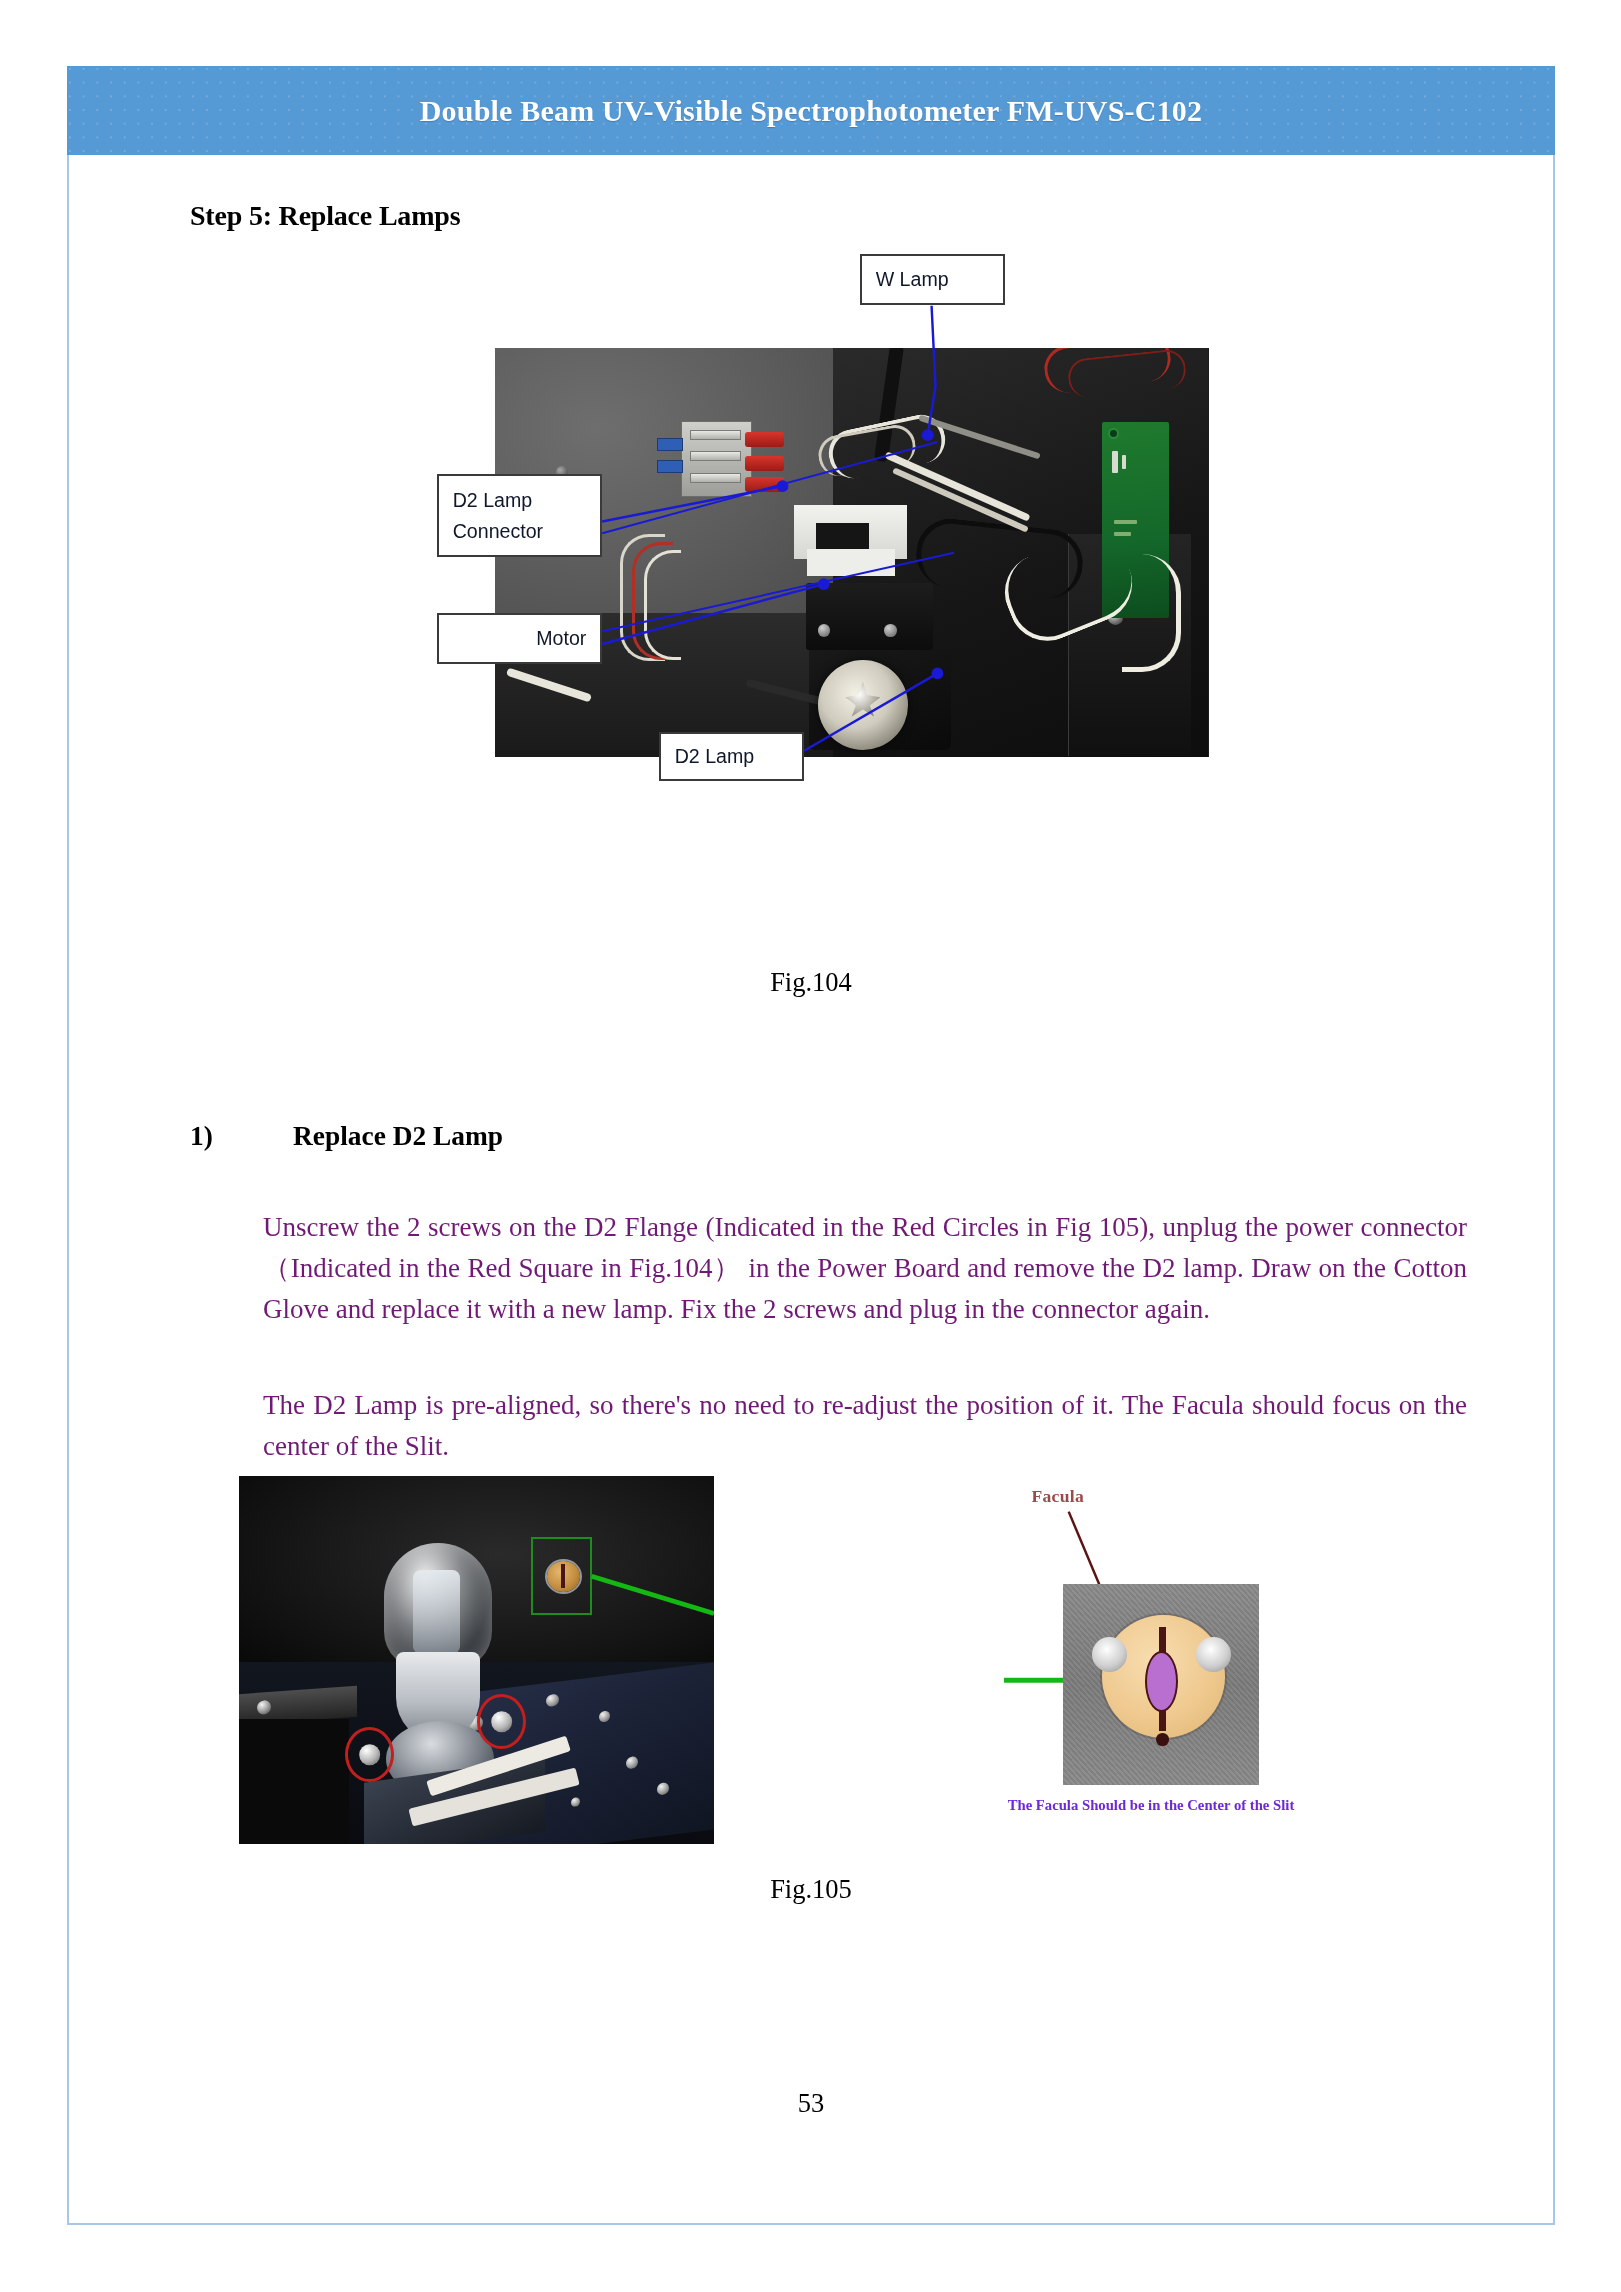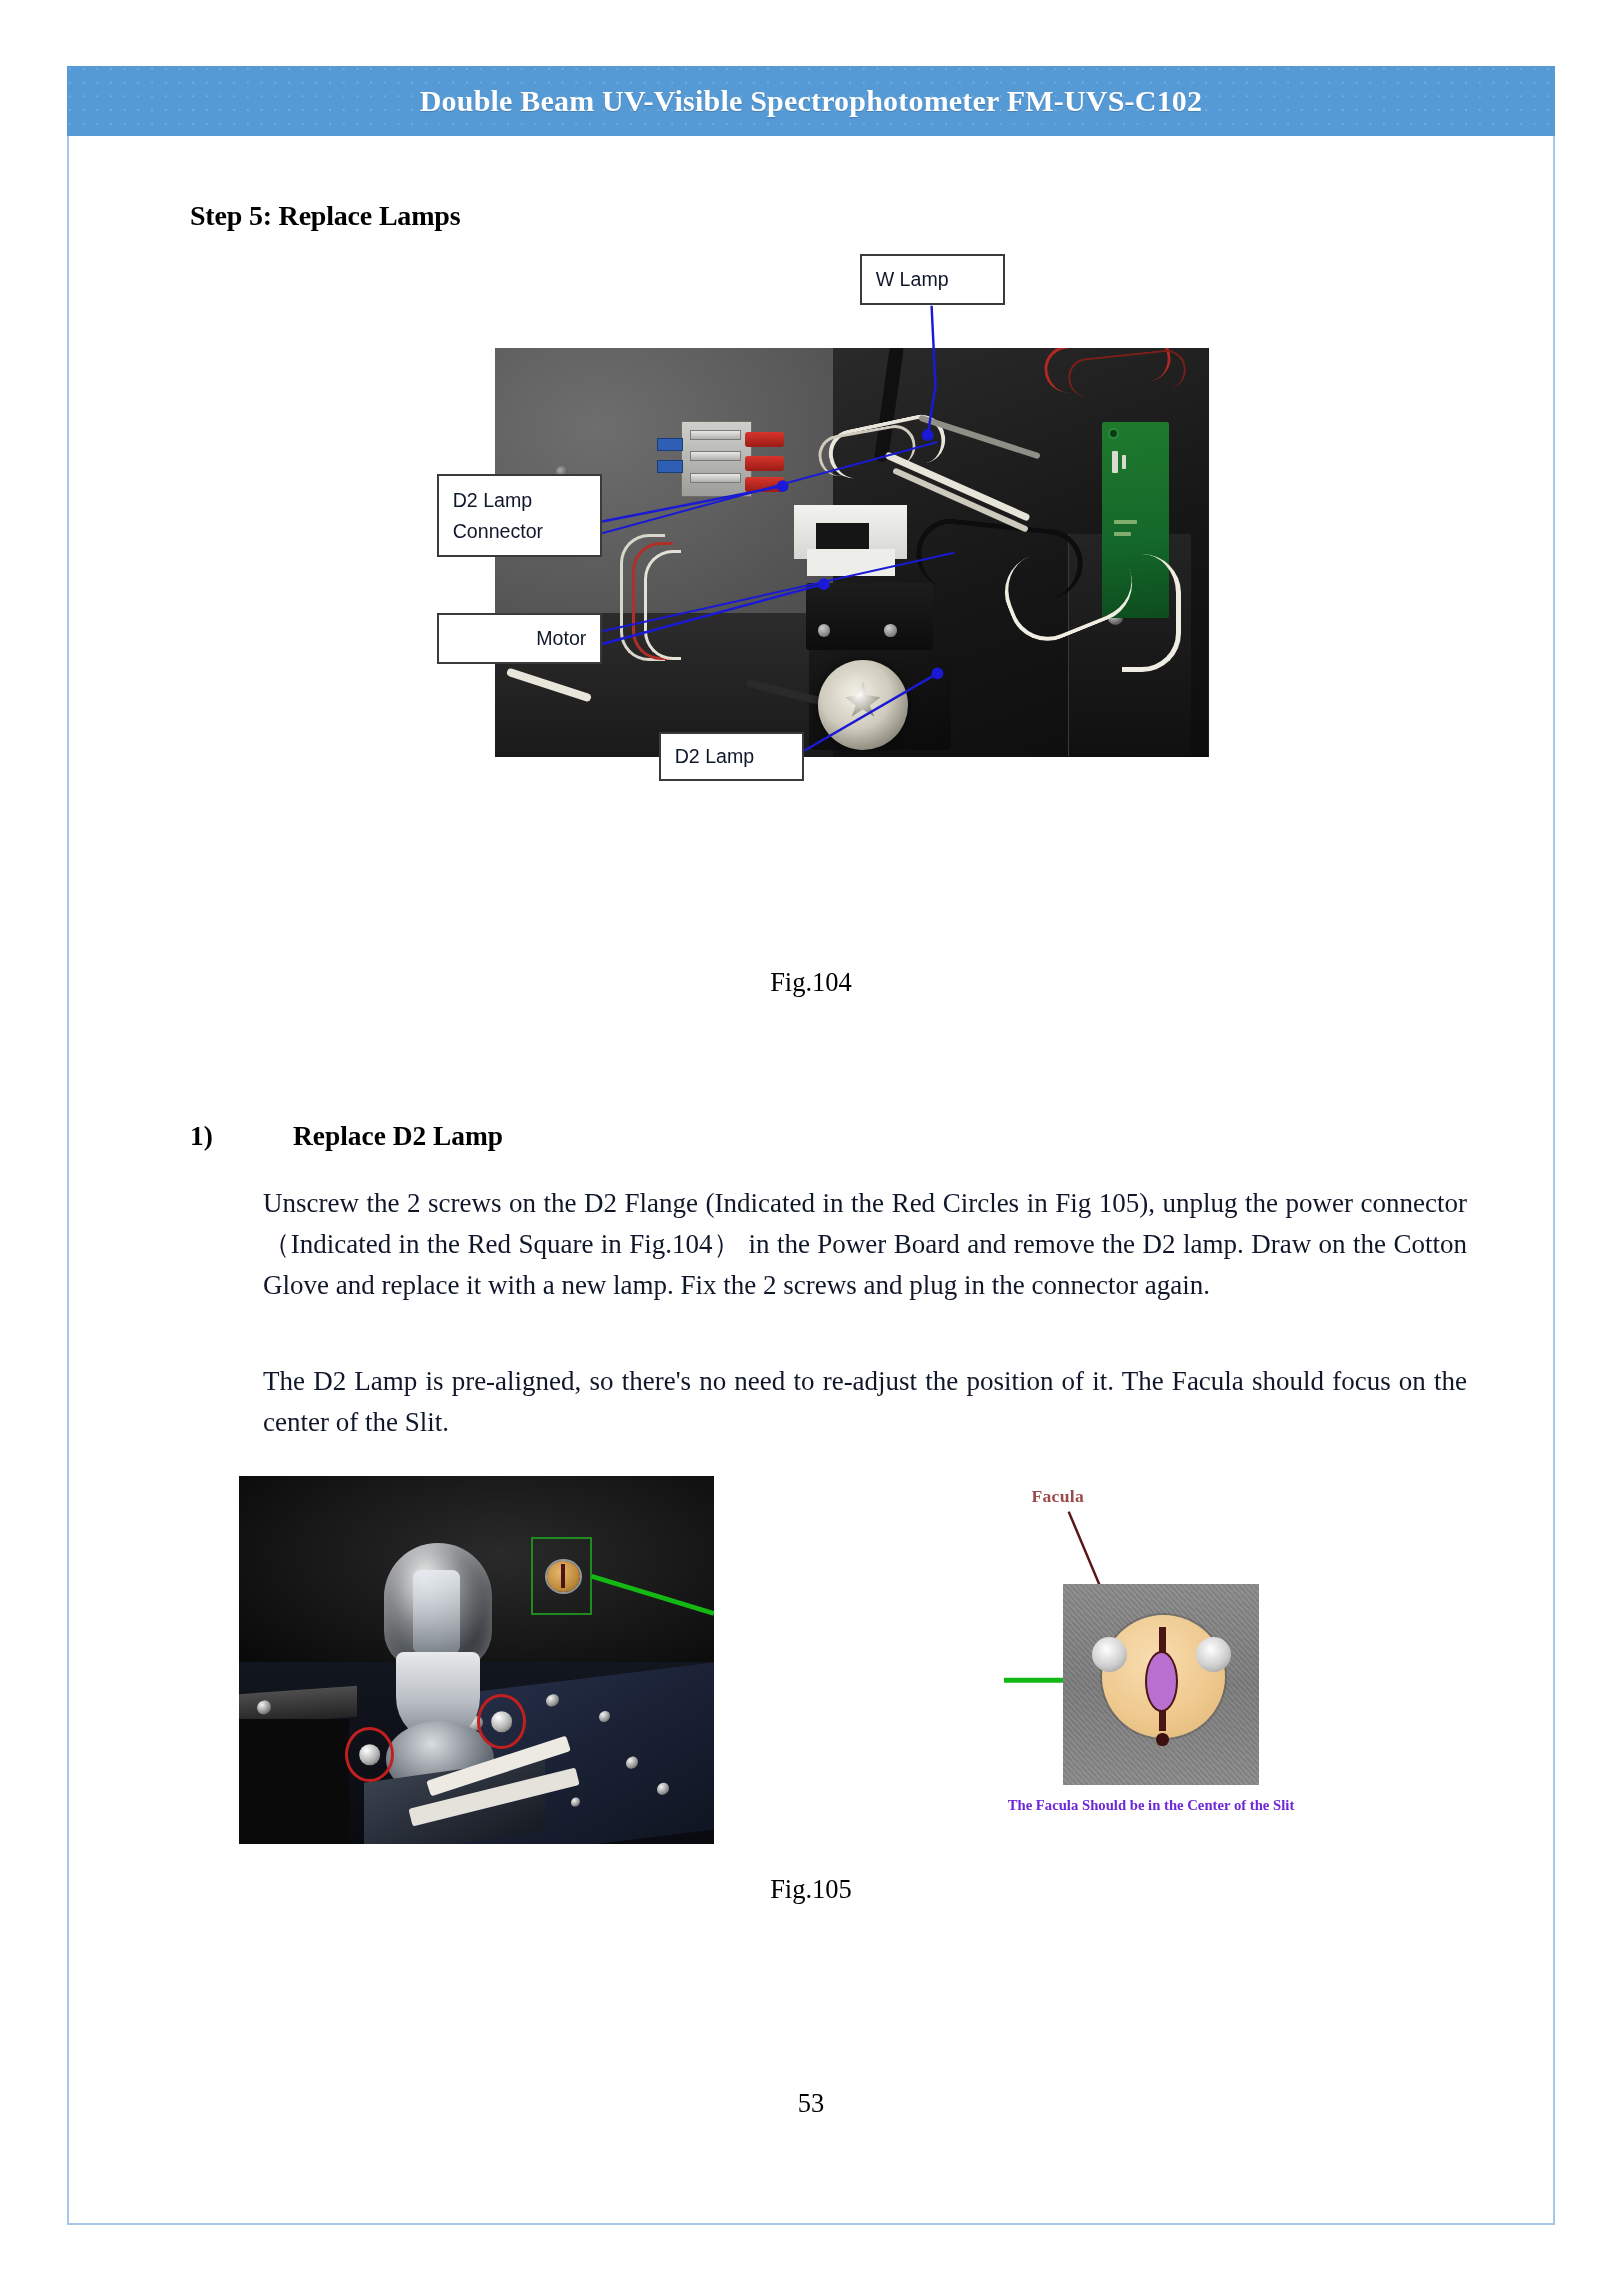--- a/index.html
+++ b/index.html
@@ -23,21 +23,21 @@
     border: 2px solid #a8c6e5;
     background: #ffffff;
   }
 
   
   .header-band {
     position: absolute;
     left: 67px;
     top: 66px;
     width: 1488px;
-    height: 70px;
+    height: 89px;
     background: #5599d5;
     background-image:
       radial-gradient(circle at 2.9px 2.9px, rgba(255,255,255,0.18) 1px, transparent 1.4px);
     background-size: 13.7px 13.7px;
     display: flex;
     align-items: center;
     justify-content: center;
   }
   .header-title {
     color: #ffffff;
@@ -260,23 +260,24 @@
     position: absolute; left: 103px; top: 0;
     font-size: 27.4px; font-weight: bold; color:#000;
   }
 
   .body-para {
     position: absolute;
     left: 196px;
     width: 1204px;
     font-size: 27px;
     line-height: 1.52;
-    color: #0f172a;
+    color: #701a75;
     text-align: justify;
     text-justify: inter-word;
+    margin-top: 24px;
   }
   .para1 { top: 1042px; }
   .para2 { top: 1220px; }
 
   
   .fig105-wrap { position: absolute; left: 0; top: 1304px; width: 1488px; height: 608px; }
 
   .fig105-photo {
     position:absolute; left:172px; top:31px; width:475px; height:368px;
     background:#0b0b0b; overflow:hidden;

